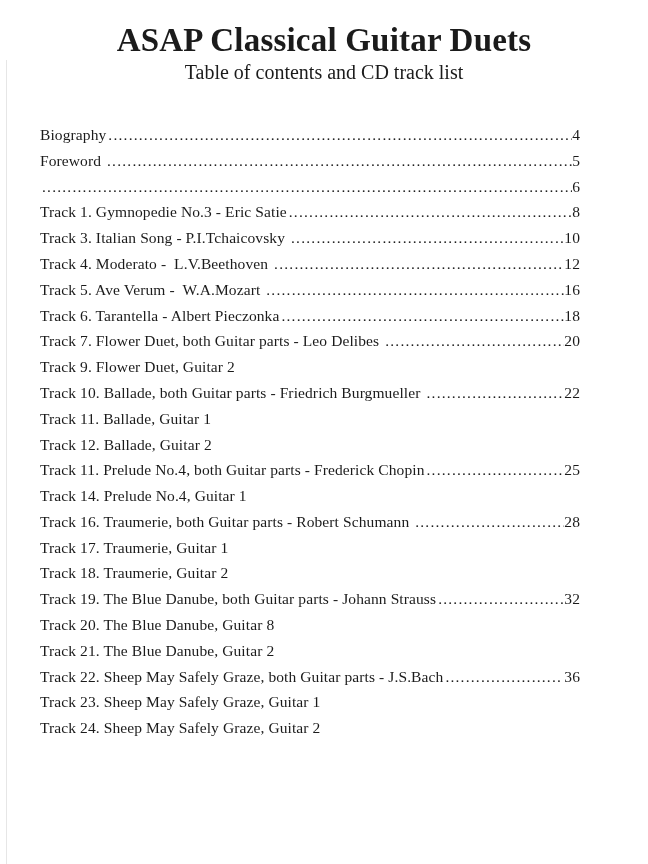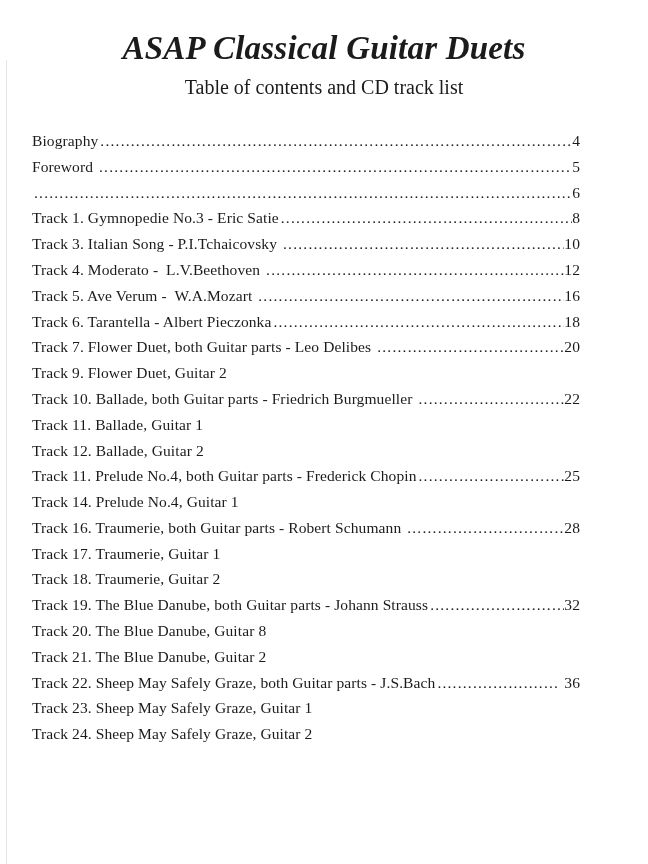--- a/index.html
+++ b/index.html
@@ -24,36 +24,35 @@
     top: 60px;
     bottom: 0;
     width: 1px;
     background: #e6e6e6;
   }
   .header {
     padding-top: 22px;
     text-align: center;
   }
   .doc-title {
-    margin: 8px;
+    margin: 0;
     font-size: 33px;
     font-weight: 700;
     letter-spacing: 0.2px;
     line-height: 1.15;
-    font-style: italic;
   }
   .doc-subtitle {
     margin: 1px 0 0 0;
     font-size: 20px;
     font-weight: 400;
     line-height: 1.15;
   }
   .toc {
-    margin-top: 33px;
-    padding-left: 32px;
+    margin-top: 42px;
+    padding-left: 40px;
     padding-right: 68px;
   }
   .toc-row {
     display: flex;
     align-items: baseline;
     height: 25.8px;
     font-size: 15.5px;
     letter-spacing: 0.1px;
     white-space: pre;
   }

